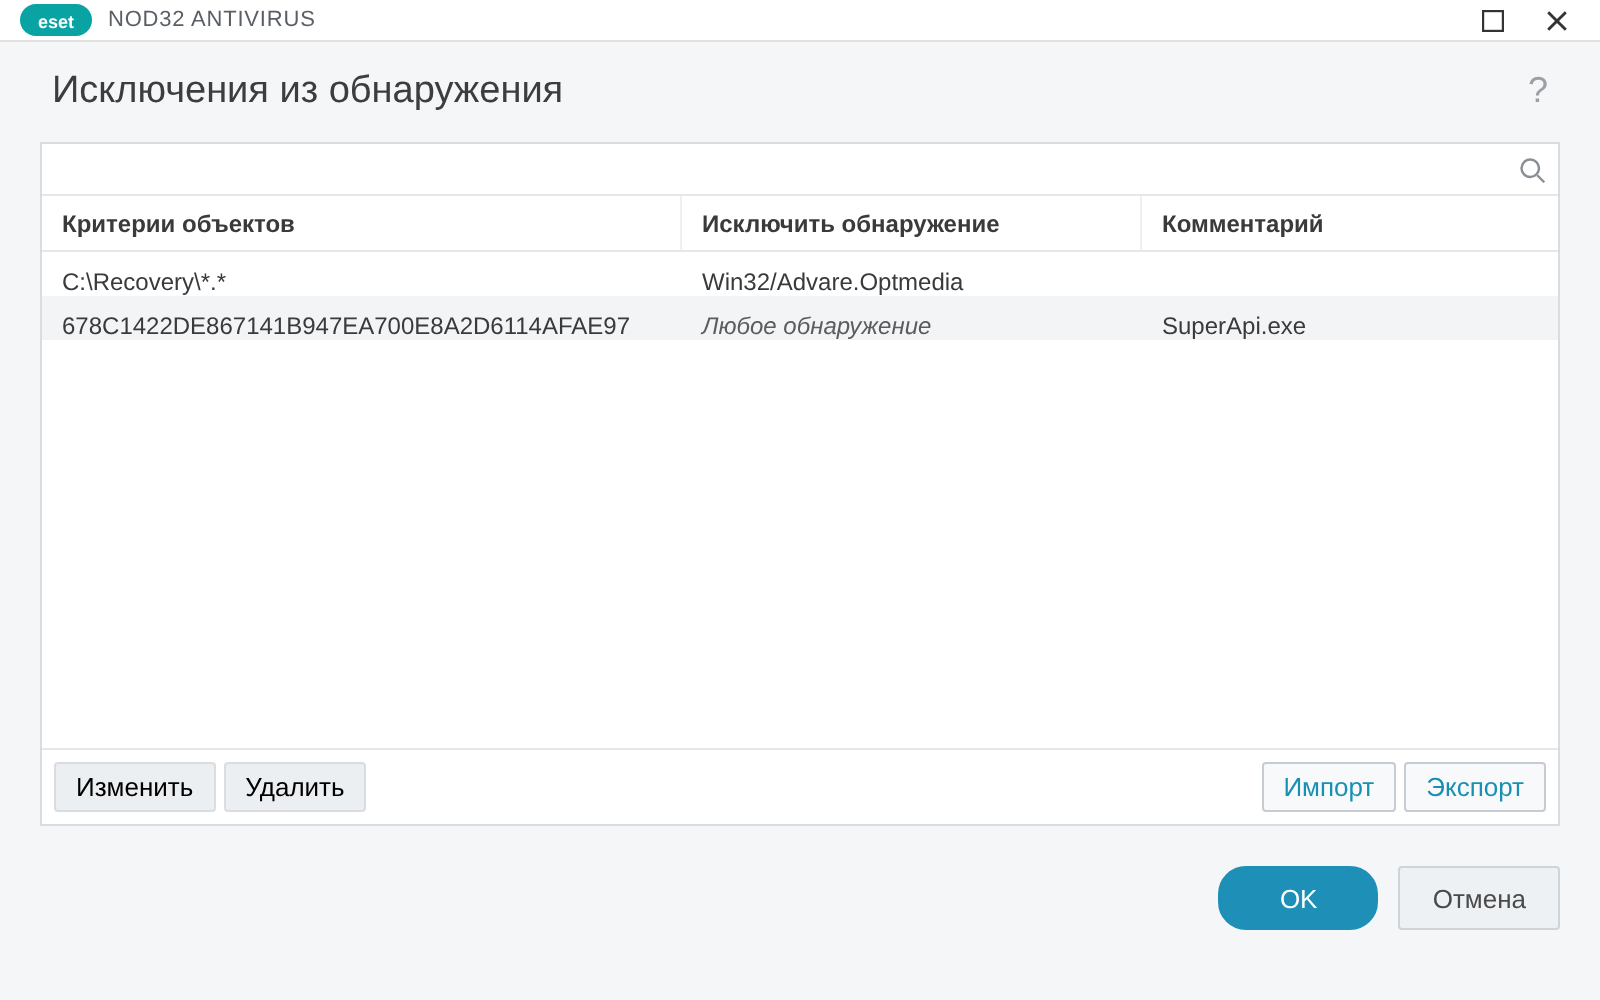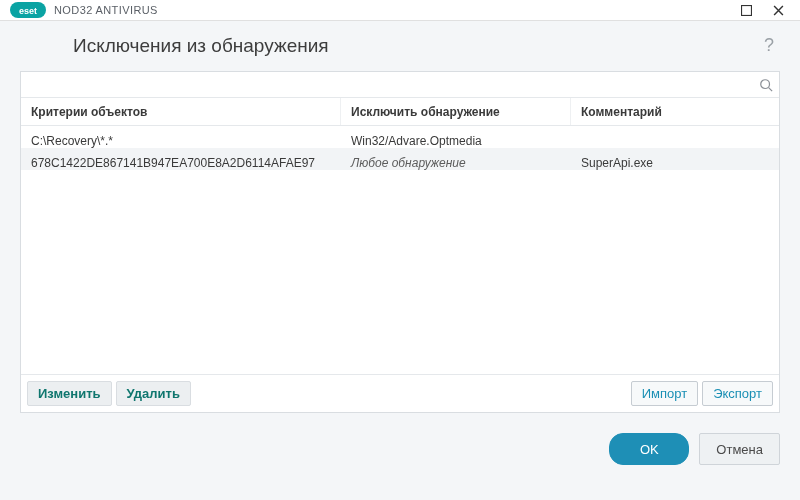--- a/index.html
+++ b/index.html
@@ -20,21 +20,21 @@
   .titlebar .winctrls { margin-left: auto; display: flex; }
   .titlebar .winbtn {
     width: 32px; height: 34px;
     display: flex; align-items: center; justify-content: center;
     color: #333;
   }
   .titlebar .winbtn svg { width: 11px; height: 11px; }
 
   .header {
     padding: 14px 20px 8px 26px;
-    display: flex; align-items: flex-start; margin-left: 47px;
+    display: flex; align-items: flex-start;
   }
   .header h1 { font-size: 19px; font-weight: 400; color: #3d3d3d; }
   .header .help {
     margin-left: auto; color: #9aa0a6; font-size: 18px; width: 22px; text-align: center;
   }
 
   .content-frame {
     margin: 6px 20px 0 20px;
     background: #ffffff;
     border: 1px solid #d9dde1;
@@ -91,25 +91,24 @@
   .ta-btn {
     font-size: 13px;
     padding: 4px 10px;
     border: 1px solid #c6ccd2;
     background: #f7f9fa;
     color: #1a8fb4;
     border-radius: 2px;
     cursor: pointer;
   }
   .ta-btn.disabled {
-    color: #0f766e;
+    color: #000000;
     background: #eceff1;
     border-color: #d9dde1;
     cursor: default;
-    font-weight: bold;
   }
   .ta-right { margin-left: auto; display: flex; gap: 4px; }
 
   .footer {
     display: flex;
     justify-content: flex-end;
     gap: 10px;
     padding: 20px 20px 0 20px;
   }
   .btn {

